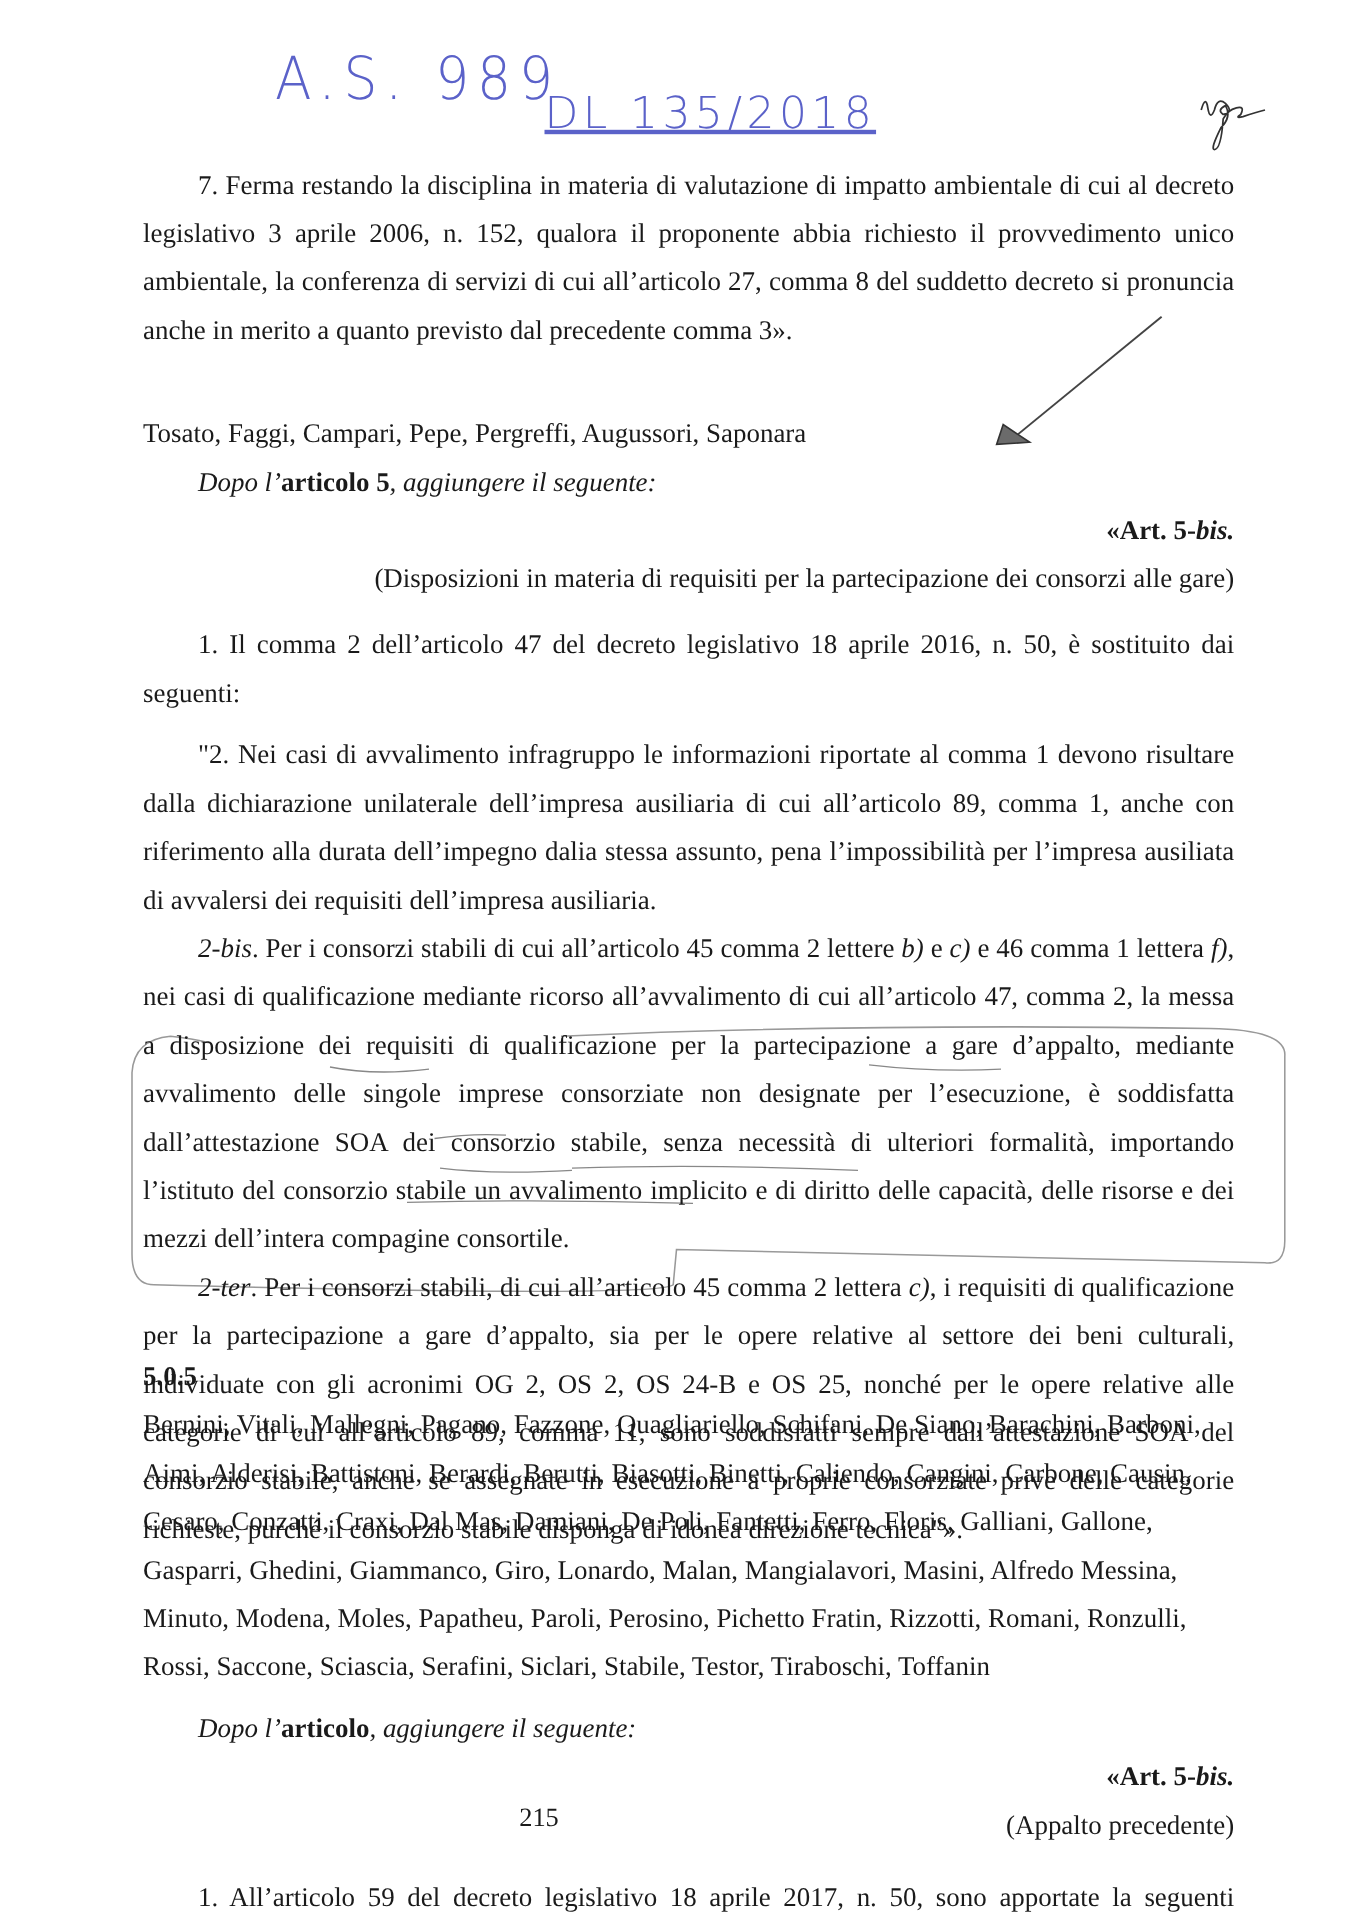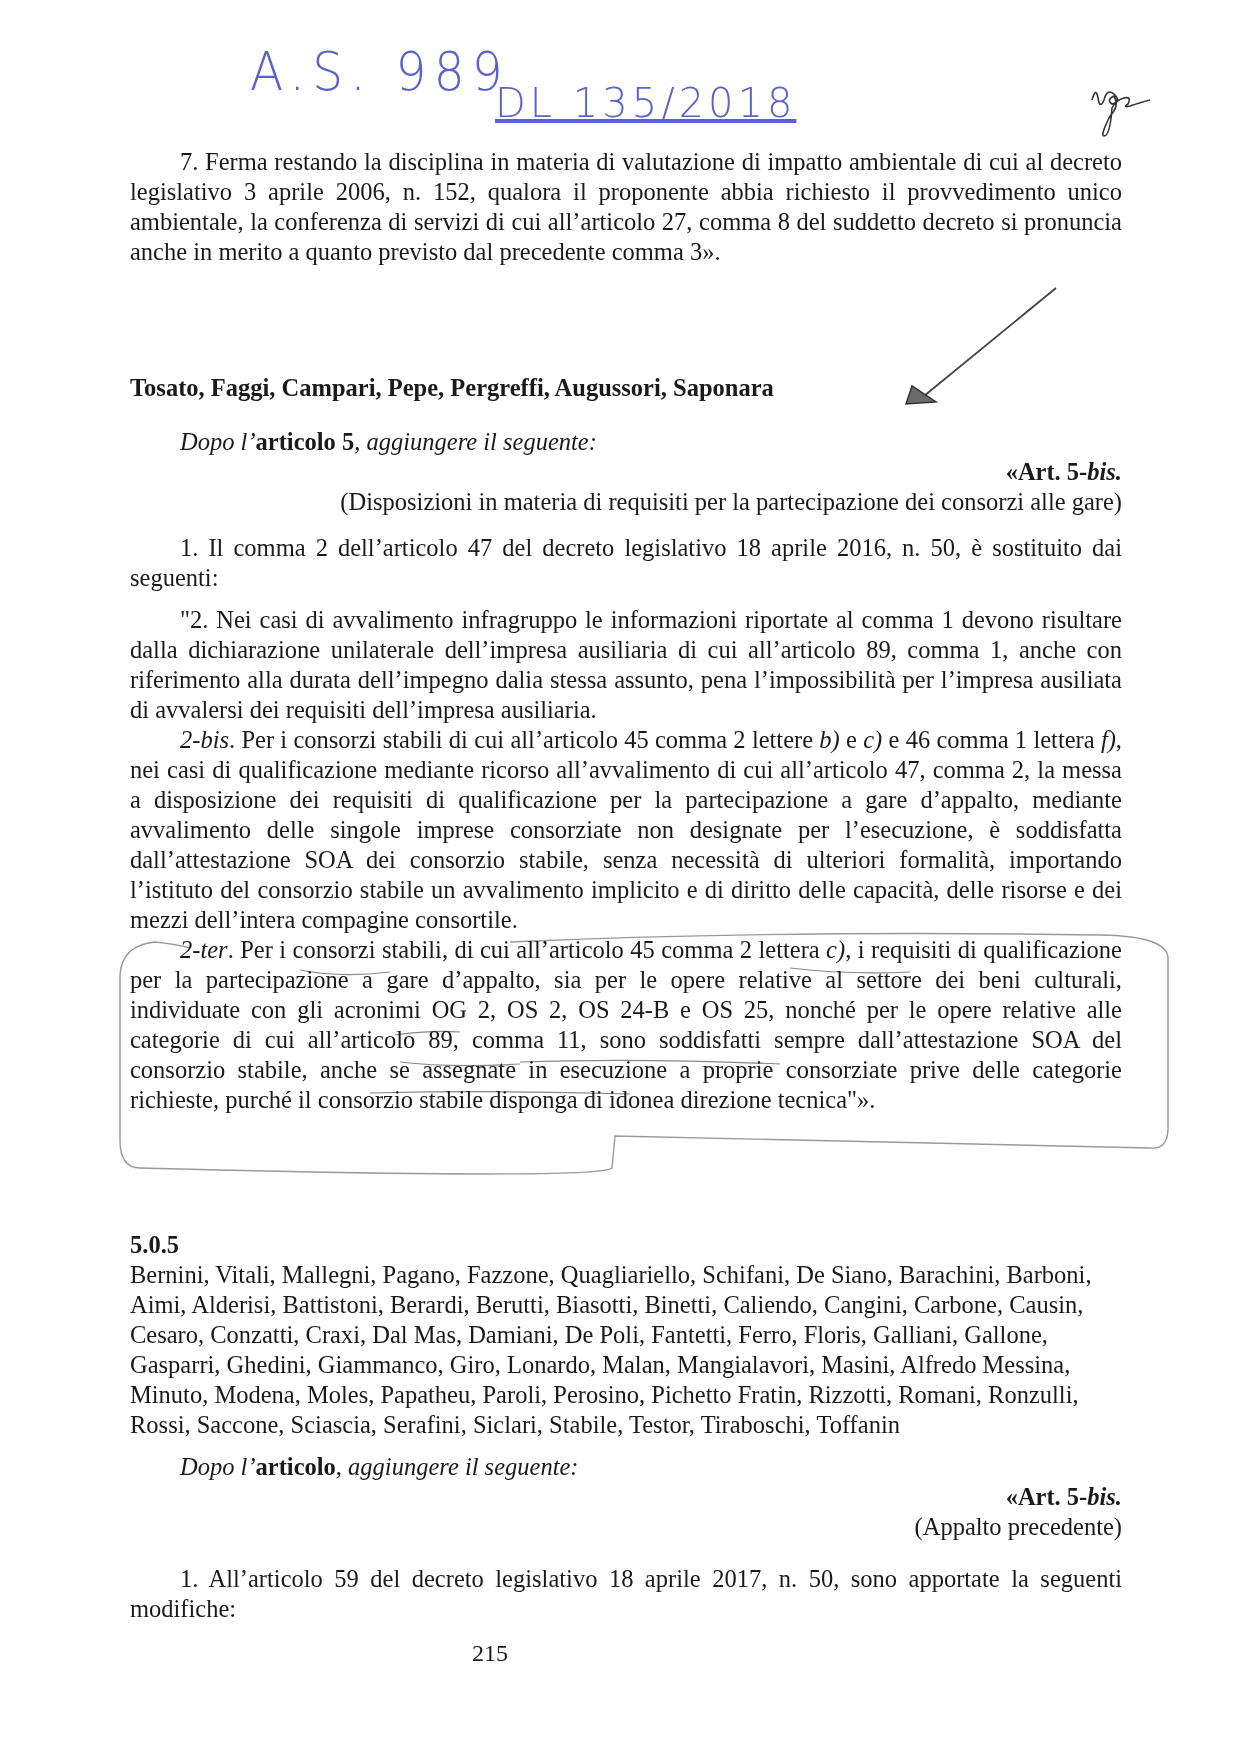--- a/index.html
+++ b/index.html
@@ -6,28 +6,28 @@
   body {
     width: 1240px; height: 1754px; position: relative; overflow: hidden;
     font-family: "Liberation Serif", "DejaVu Serif", serif;
     color: #1a1a1a;
   }
   .page { position: absolute; left: 0; top: 0; width: 1240px; height: 1754px; }
   .hand { position: absolute; font-family: "DejaVu Sans", sans-serif; color: #5b62c9; font-weight: 300; }
   .hand-as { left: 250px; top: 40px; font-size: 54px; letter-spacing: 8px; transform: scaleX(0.9); transform-origin: left; }
   .hand-conv { left: 423px; top: 40px; font-size: 34px; letter-spacing: 2px; }
   .hand-dl { left: 495px; top: 80px; font-size: 40px; letter-spacing: 4px; text-decoration: underline; }
-  .text { position: absolute; left: 130px; width: 992px; font-size: 24.5px; line-height: 30px; text-align: justify; }
+  .text { position: absolute; left: 130px; width: 992px; font-size: 24.5px; line-height: 44px; text-align: justify; }
   .text p { margin: 0; }
   .indent { text-indent: 50px; }
   .heading { font-weight: bold; }
   .center { text-align: right; }
   .italic { font-style: italic; }
   .bold { font-weight: bold; }
-  .last-line { text-align-last: left; font-weight: bold; }
+  .last-line { text-align-last: left; }
   .page-num { position: absolute; left: 0; width: 980px; top: 1640px; text-align: center; font-size: 24px; }
   svg.annot { position: absolute; left: 0; top: 0; pointer-events: none; }
 </style>
 </head>
 <body>
 
 <div class="page">
 
   <div class="hand hand-as">A.S. 989</div>
   <div class="hand hand-dl">DL 135/2018</div>
@@ -48,21 +48,21 @@
     <path d="M520,1062 Q640,1058 780,1064" stroke="#888" stroke-width="1.2" fill="none"></path>
     <path d="M370,1093 Q500,1090 630,1094" stroke="#888" stroke-width="1.2" fill="none"></path>
   </svg>
 
   <div class="text" style="top:147px;">
     <p class="indent">7. Ferma restando la disciplina in materia di valutazione di impatto ambientale di cui al decreto legislativo 3 aprile 2006, n. 152, qualora il proponente abbia richiesto il provvedimento unico ambientale, la conferenza di servizi di cui all’articolo 27, comma 8 del suddetto decreto si pronuncia anche in merito a quanto previsto dal precedente comma 3».</p>
   </div>
 
   <div class="text" style="top:373px;">
     <p class="last-line" style="text-align:left;">Tosato, Faggi, Campari, Pepe, Pergreffi, Augussori, Saponara</p>
-    <p class="indent" style="margin-top:24px; text-align:left;"><span class="italic">Dopo l’</span><span class="bold">articolo 5</span><span class="italic">, aggiungere il seguente:</span></p>
+    <p class="indent" style="margin-top:0; text-align:left;"><span class="italic">Dopo l’</span><span class="bold">articolo 5</span><span class="italic">, aggiungere il seguente:</span></p>
     <p class="center bold"><span>«Art. 5-</span><span class="italic">bis.</span></p>
     <p class="center">(Disposizioni in materia di requisiti per la partecipazione dei consorzi alle gare)</p>
     <p class="indent" style="margin-top:16px;">1. Il comma 2 dell’articolo 47 del decreto legislativo 18 aprile 2016, n. 50, è sostituito dai seguenti:</p>
     <p class="indent" style="margin-top:12px;">"2. Nei casi di avvalimento infragruppo le informazioni riportate al comma 1 devono risultare dalla dichiarazione unilaterale dell’impresa ausiliaria di cui all’articolo 89, comma 1, anche con riferimento alla durata dell’impegno dalia stessa assunto, pena l’impossibilità per l’impresa ausiliata di avvalersi dei requisiti dell’impresa ausiliaria.</p>
     <p class="indent"><span class="italic">2-bis</span><span>. Per i consorzi stabili di cui all’articolo 45 comma 2 lettere </span><span class="italic">b)</span><span> e </span><span class="italic">c)</span><span> e 46 comma 1 lettera </span><span class="italic">f)</span><span>, nei casi di qualificazione mediante ricorso all’avvalimento di cui all’articolo 47, comma 2, la messa a disposizione dei requisiti di qualificazione per la partecipazione a gare d’appalto, mediante avvalimento delle singole imprese consorziate non designate per l’esecuzione, è soddisfatta dall’attestazione SOA dei consorzio stabile, senza necessità di ulteriori formalità, importando l’istituto del consorzio stabile un avvalimento implicito e di diritto delle capacità, delle risorse e dei mezzi dell’intera compagine consortile.</span></p>
     <p class="indent"><span class="italic">2-ter</span><span>. Per i consorzi stabili, di cui all’articolo 45 comma 2 lettera </span><span class="italic">c)</span><span>, i requisiti di qualificazione per la partecipazione a gare d’appalto, sia per le opere relative al settore dei beni culturali, individuate con gli acronimi OG 2, OS 2, OS 24-B e OS 25, nonché per le opere relative alle categorie di cui all’articolo 89, comma 11, sono soddisfatti sempre dall’attestazione SOA del consorzio stabile, anche se assegnate in esecuzione a proprie consorziate prive delle categorie richieste, purché il consorzio stabile disponga di idonea direzione tecnica"».</span></p>
   </div>
 
   <div class="text" style="top:1230px;">
     <p class="heading">5.0.5</p>

